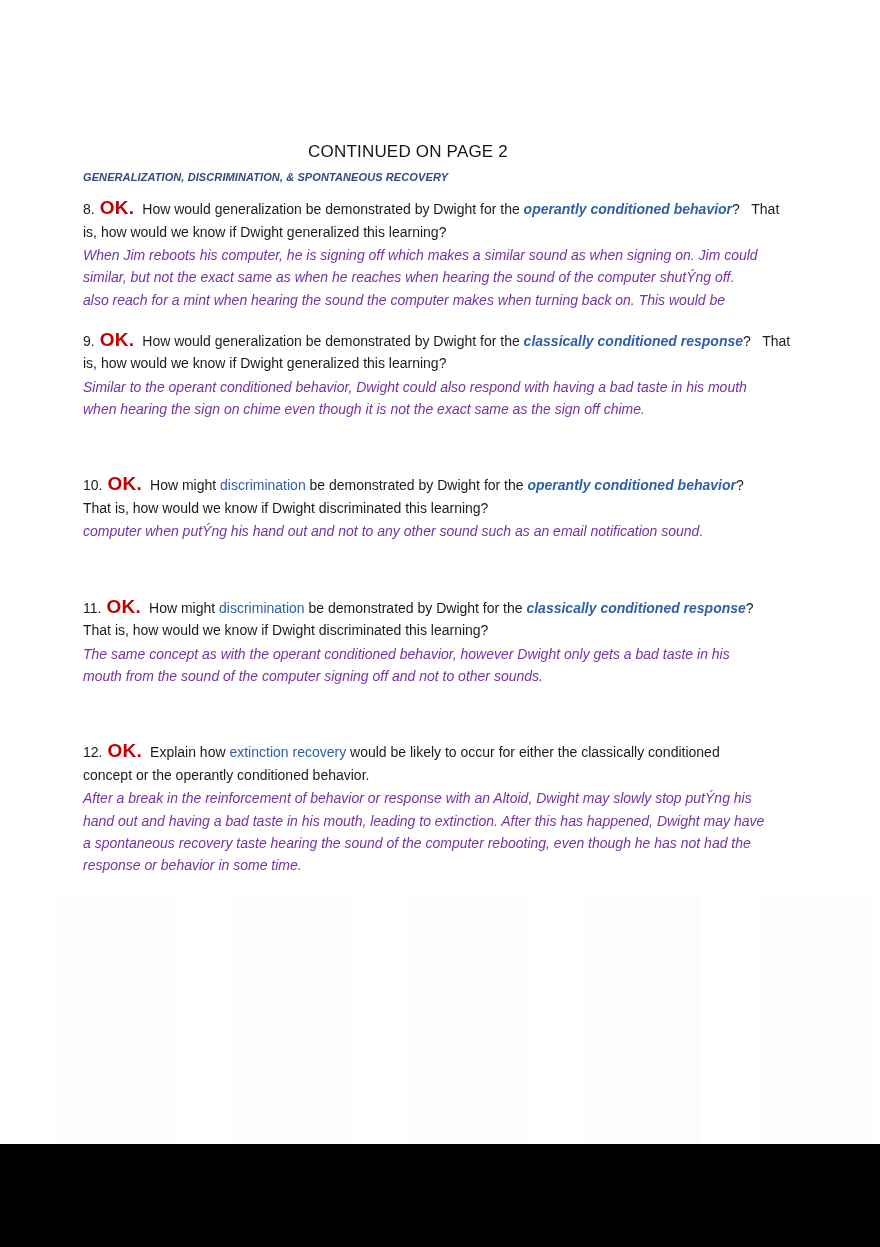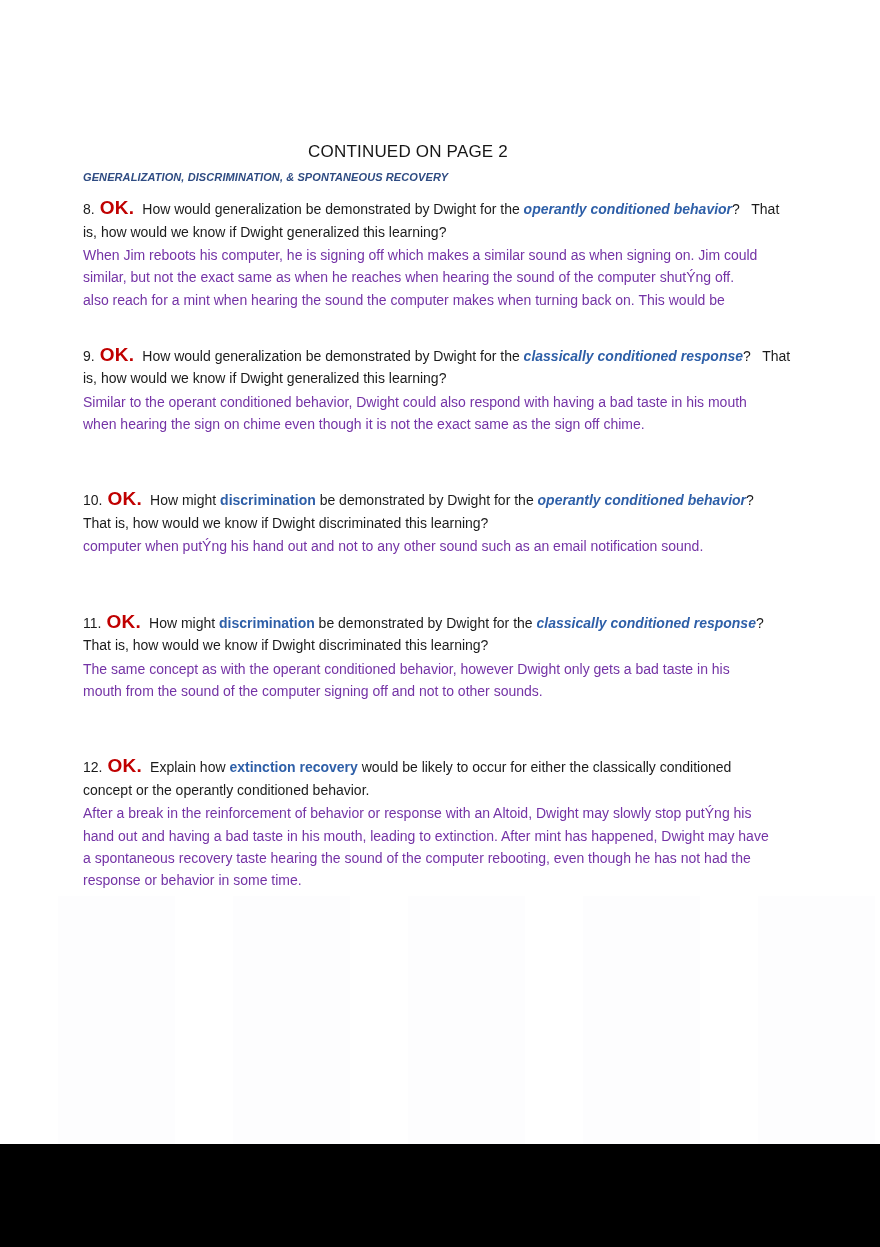--- a/index.html
+++ b/index.html
@@ -28,44 +28,45 @@
     margin:0 0 11px 83px;
     font-size:11px;
     font-weight:700;
     font-style:italic;
     color:var(--heading-blue);
     letter-spacing:.1px;
     line-height:18px;
   }
   #questions{margin-left:83px;margin-right:40px;}
   .q-block{margin-bottom:53px;}
-  .q-block:nth-child(1){margin-bottom:33px;}
+  .q-block:nth-child(1){margin-bottom:18px;}
   .q-line{
     font-size:14px;
     line-height:22.5px;
     white-space:pre;
     color:var(--text-black);
   }
   .q-num{margin-right:5px;}
   .q-ok{
     color:var(--ok-red);
     font-weight:700;
     font-size:19px;
     margin-right:4px;
     letter-spacing:.3px;
   }
   .seg-n{color:var(--text-black);}
-  .seg-b{color:var(--term-blue);font-weight:700;}
+  .seg-b{color:var(--term-blue);font-weight:400;}
   .seg-bi{color:var(--term-blue);font-weight:700;font-style:italic;}
   .answer{margin-top:1px;}
   .a-line{
     font-size:14px;
     line-height:22.3px;
     white-space:pre;
     color:var(--answer-purple);
+    font-style:italic;
   }
   .stripes{
     position:absolute;
     left:0;top:896px;width:880px;height:248px;
     background:repeating-linear-gradient(90deg,
       #ffffff 0px,#ffffff 58px,
       #fdfdfe 58px,#fdfdfe 175px);
     pointer-events:none;
   }
   .letterbox{
@@ -111,21 +112,21 @@
         <div class="answer">
           <div class="a-line">The same concept as with the operant conditioned behavior, however Dwight only gets a bad taste in his</div>
           <div class="a-line">mouth from the sound of the computer signing off and not to other sounds.</div>
         </div>
       </div>
       <div class="q-block">
         <div class="q-line"><span class="q-num">12.</span><span class="q-ok">OK.</span><span class="seg-n"> Explain how </span><span class="seg-b">extinction recovery</span><span class="seg-n"> would be likely to occur for either the classically conditioned</span></div>
         <div class="q-line">concept or the operantly conditioned behavior.</div>
         <div class="answer">
           <div class="a-line">After a break in the reinforcement of behavior or response with an Altoid, Dwight may slowly stop putÝng his</div>
-          <div class="a-line">hand out and having a bad taste in his mouth, leading to extinction. After mint has happened, Dwight may have</div>
+          <div class="a-line">hand out and having a bad taste in his mouth, leading to extinction. After this has happened, Dwight may have</div>
           <div class="a-line">a spontaneous recovery taste hearing the sound of the computer rebooting, even though he has not had the</div>
           <div class="a-line">response or behavior in some time.</div>
         </div>
       </div>
     </div>
   <div class="stripes"></div>
   <div class="letterbox"></div>
 </div>
 
 </body></html>

